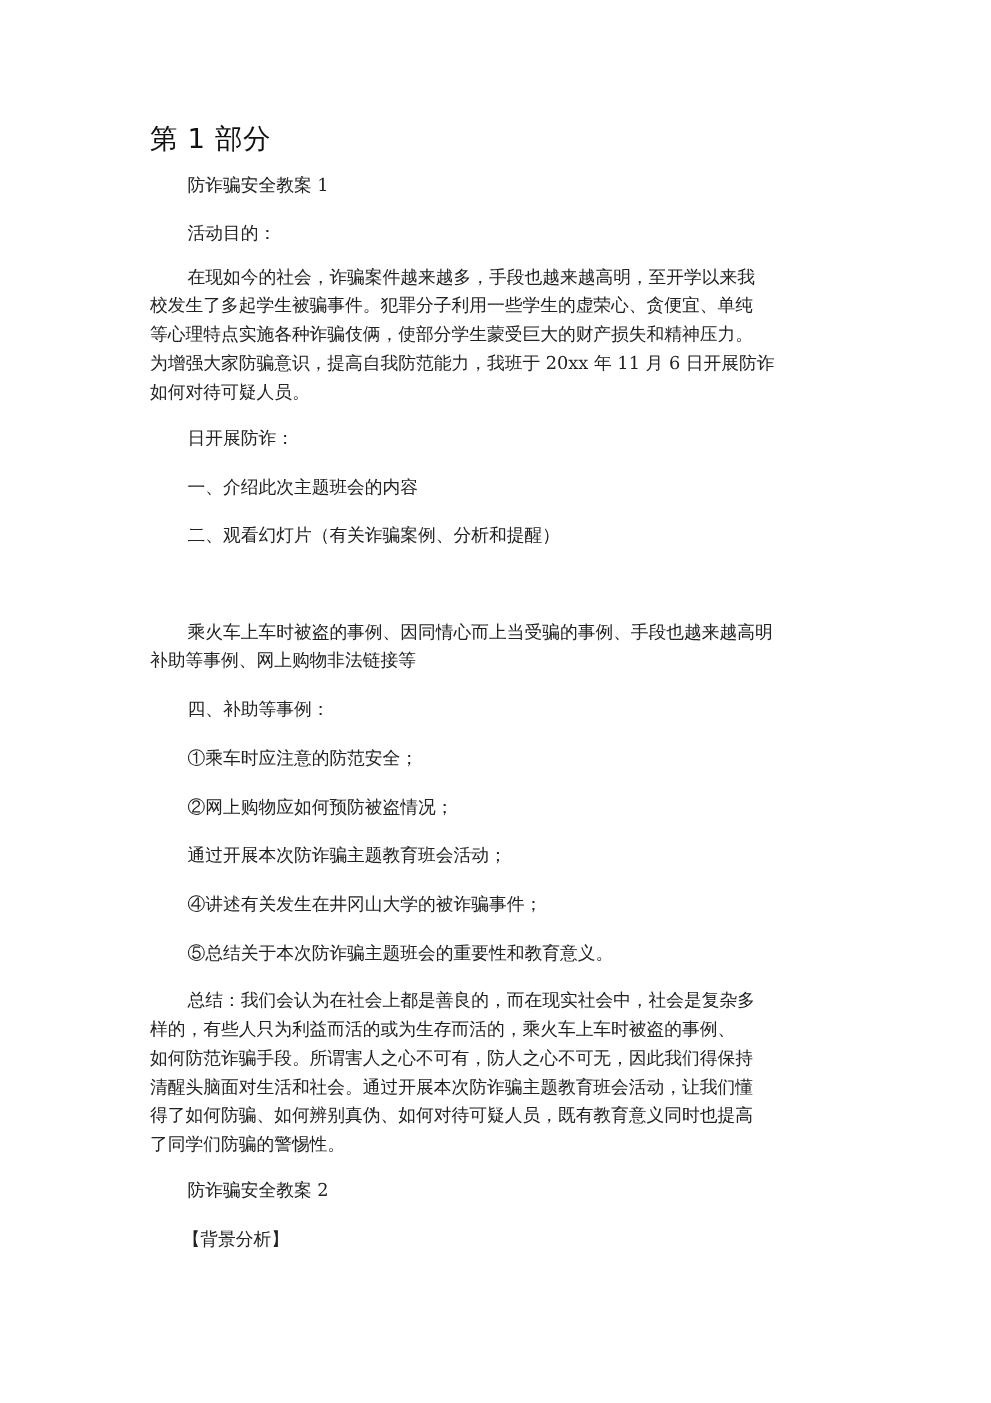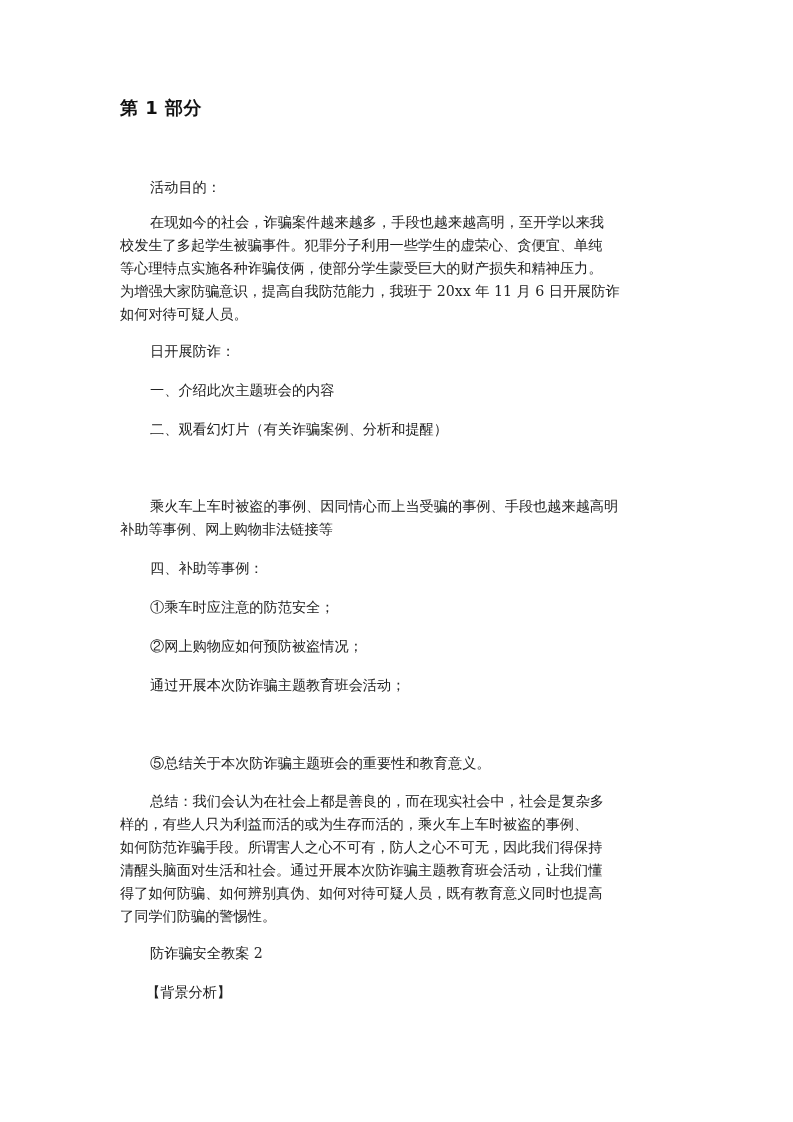--- a/index.html
+++ b/index.html
@@ -1,32 +1,35 @@
 <!DOCTYPE html>
 <html><head>
 <meta charset="utf-8">
 <style>
   html, body { margin: 0; padding: 0; background: #ffffff; }
   body { width: 793px; height: 1122px; position: relative; overflow: hidden;
          font-family: "DejaVu Serif", "Liberation Serif", serif; color: #1a1a1a; }
   .page { position: absolute; left: 0; top: 0; width: 793px; height: 1122px; background: #fff; }
-  .heading { position: absolute; left: 120px; top: 96px; font-size: 18px; font-weight: bold;
+  .heading { position: absolute; left: 120px; top: 96px; font-size: 22px; font-weight: normal;
              font-family: "DejaVu Sans", "Liberation Sans", sans-serif; color: #111; letter-spacing: 0.5px; }
   .p { position: absolute; left: 120px; width: 560px; font-size: 14.2px; line-height: 23px; color: #222;
        white-space: nowrap; }
   .p .ln { display: block; }
   .ind { padding-left: 30px; }
 </style>
 </head>
 <body>
 
 <div class="page">
 
   <div class="heading">第 1 部分</div>
 
+  <div class="p ind" style="top:138px">
+    <span class="ln">防诈骗安全教案 1</span>
+  </div>
 
   <div class="p ind" style="top:176px">
     <span class="ln">活动目的：</span>
   </div>
 
   <div class="p" style="top:211px">
     <span class="ln ind">在现如今的社会，诈骗案件越来越多，手段也越来越高明，至开学以来我</span>
     <span class="ln">校发生了多起学生被骗事件。犯罪分子利用一些学生的虚荣心、贪便宜、单纯</span>
     <span class="ln">等心理特点实施各种诈骗伎俩，使部分学生蒙受巨大的财产损失和精神压力。</span>
     <span class="ln">为增强大家防骗意识，提高自我防范能力，我班于 20xx 年 11 月 6 日开展防诈</span>
@@ -55,20 +58,23 @@
 
   <div class="p ind" style="top:596px">
     <span class="ln">①乘车时应注意的防范安全；</span>
   </div>
   <div class="p ind" style="top:635px">
     <span class="ln">②网上购物应如何预防被盗情况；</span>
   </div>
   <div class="p ind" style="top:674px">
     <span class="ln">通过开展本次防诈骗主题教育班会活动；</span>
   </div>
+  <div class="p ind" style="top:713px">
+    <span class="ln">④讲述有关发生在井冈山大学的被诈骗事件；</span>
+  </div>
   <div class="p ind" style="top:752px">
     <span class="ln">⑤总结关于本次防诈骗主题班会的重要性和教育意义。</span>
   </div>
 
   <div class="p" style="top:790px">
     <span class="ln ind">总结：我们会认为在社会上都是善良的，而在现实社会中，社会是复杂多</span>
     <span class="ln">样的，有些人只为利益而活的或为生存而活的，乘火车上车时被盗的事例、</span>
     <span class="ln">如何防范诈骗手段。所谓害人之心不可有，防人之心不可无，因此我们得保持</span>
     <span class="ln">清醒头脑面对生活和社会。通过开展本次防诈骗主题教育班会活动，让我们懂</span>
     <span class="ln">得了如何防骗、如何辨别真伪、如何对待可疑人员，既有教育意义同时也提高</span>

